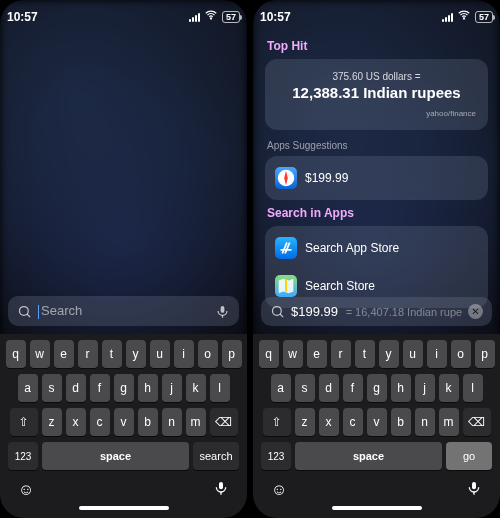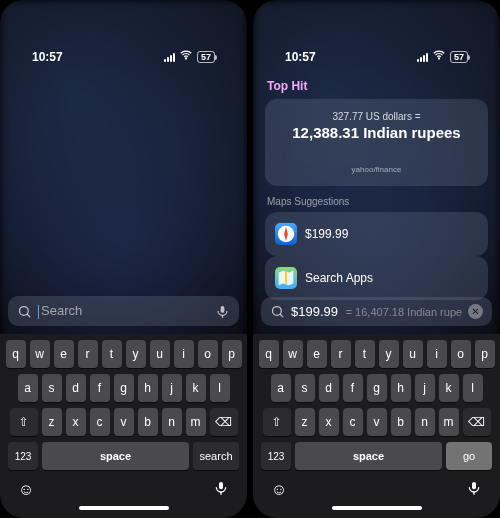--- a/index.html
+++ b/index.html
@@ -12,21 +12,21 @@
     position: absolute; inset: 0;
     background:
       radial-gradient(circle at 30% 18%, rgba(40,60,100,0.55), transparent 60%),
       radial-gradient(circle at 70% 25%, rgba(20,30,50,0.5), transparent 60%),
       radial-gradient(circle at 50% 45%, rgba(50,70,150,0.4), transparent 55%),
       #0a0a0f;
     filter: blur(4px);
   }
   .layer { position: absolute; inset: 0; }
   
-  .status { display: flex; justify-content: space-between; align-items: center; padding: 8px 32px 2px; font-size: 12px; font-weight: 600; margin-top: 40px; }
+  .status { display: flex; justify-content: space-between; align-items: center; padding: 8px 7px 2px; font-size: 12px; font-weight: 600; }
   .status-right { display: flex; align-items: center; gap: 4px; }
   .battery {
     display: flex; align-items: center; gap: 2px;
     border: 1px solid rgba(255,255,255,0.7); border-radius: 3px; padding: 0 3px; font-size: 9px; font-weight: 700;
     position: relative; height: 12px; line-height: 10px;
   }
   .battery::after { content: ""; position: absolute; right: -3px; top: 3px; width: 2px; height: 5px; background: rgba(255,255,255,0.7); border-radius: 0 2px 2px 0; }
   
   .signal { display: flex; align-items: flex-end; gap: 1px; height: 10px; }
   .signal span { width: 2px; background: #fff; border-radius: 1px; }
@@ -36,21 +36,21 @@
   .content { padding: 6px 12px; }
   .section-title { font-size: 12px; font-weight: 600; margin: 6px 2px 6px; color: #f0abfc; }
   .siri-title { font-size: 10px; color: rgba(255,255,255,0.55); margin: 10px 2px 5px; }
   .card {
     background: rgba(120,130,150,0.25); border-radius: 12px; padding: 10px 12px;
     backdrop-filter: blur(10px);
   }
   .tophit-card { text-align: center; padding: 12px; }
   .tophit-sub { font-size: 10px; color: rgba(255,255,255,0.8); }
   .tophit-main { font-size: 15px; font-weight: 700; margin-top: 2px; }
-  .tophit-src { font-size: 8px; color: rgba(255,255,255,0.55); text-align: center; margin-top: 24px; }
+  .tophit-src { font-size: 8px; color: rgba(255,255,255,0.55); text-align: right; margin-top: 8px; }
   .row { display: flex; align-items: center; gap: 8px; padding: 7px 6px; border-radius: 10px; }
   .row + .row { margin-top: 2px; }
   .app-icon { width: 22px; height: 22px; border-radius: 5px; display: flex; align-items: center; justify-content: center; font-size: 12px; }
   .icon-safari { background: linear-gradient(180deg,#4aa7ff,#0a63d6); }
   .icon-appstore { background: linear-gradient(180deg,#28b4ff,#006be6); color:#fff; }
   .icon-maps { background: linear-gradient(180deg,#8bdc7e,#3fa9ff); }
   .row-label { font-size: 12px; font-weight: 500; }
   .sia-card { padding: 4px 4px; }
   .list-card { padding: 4px 4px; }
   
@@ -209,47 +209,56 @@
         </span>
         <span class="battery">
             <span>57</span>
           </span>
       </div>
     </div>
 
     <div class="content">
       <div class="section-title">Top Hit</div>
       <div class="card tophit-card">
-        <div class="tophit-sub">327.77 US dollars =</div>
+        <div class="tophit-sub">375.60 US dollars =</div>
         <div class="tophit-main">12,388.31 Indian rupees</div>
         <div class="tophit-src">yahoo/finance</div>
       </div>
 
-      <div class="siri-title">Maps Suggestions</div>
+      <div class="siri-title">Apps Suggestions</div>
       <div class="card sia-card">
         <div class="row">
           <div class="app-icon icon-safari">
             <svg viewBox="0 0 24 24" width="14" height="14">
                 <circle cx="12" cy="12" r="9" fill="#fff"></circle>
                 <path d="M12 4 L14 12 L12 20 L10 12 Z" fill="#ff3b30"></path>
               </svg>
           </div>
           <div class="row-label">$199.99</div>
         </div>
       </div>
 
+      <div class="section-title">Search in Apps</div>
       <div class="card list-card">
+        <div class="row">
+          <div class="app-icon icon-appstore">
+            <svg viewBox="0 0 24 24" width="14" height="14" stroke="#fff" stroke-width="2" fill="none">
+                <path d="M8 18l5-12M11 18l5-12M6 14h12"></path>
+              </svg>
+          </div>
+          <div class="row-label">Search App Store</div>
+        </div>
         <div class="row">
           <div class="app-icon icon-maps">
             <svg viewBox="0 0 24 24" width="14" height="14">
                 <path d="M4 6l5-2 6 2 5-2v14l-5 2-6-2-5 2z" fill="#fff" opacity="0.85"></path>
                 <path d="M12 4v14" stroke="#ffcc00" stroke-width="2"></path>
               </svg>
           </div>
-          <div class="row-label">Search Apps</div>
+          <div class="row-label">Search Store</div>
         </div>
       </div>
     </div>
 
     <div class="searchbar-wrap">
       <div class="searchbar">
         <span class="search-icon">
           <svg viewBox="0 0 24 24" fill="none" stroke="currentColor" stroke-width="2">
               <circle cx="11" cy="11" r="7"></circle>
               <line x1="21" y1="21" x2="16" y2="16"></line>

